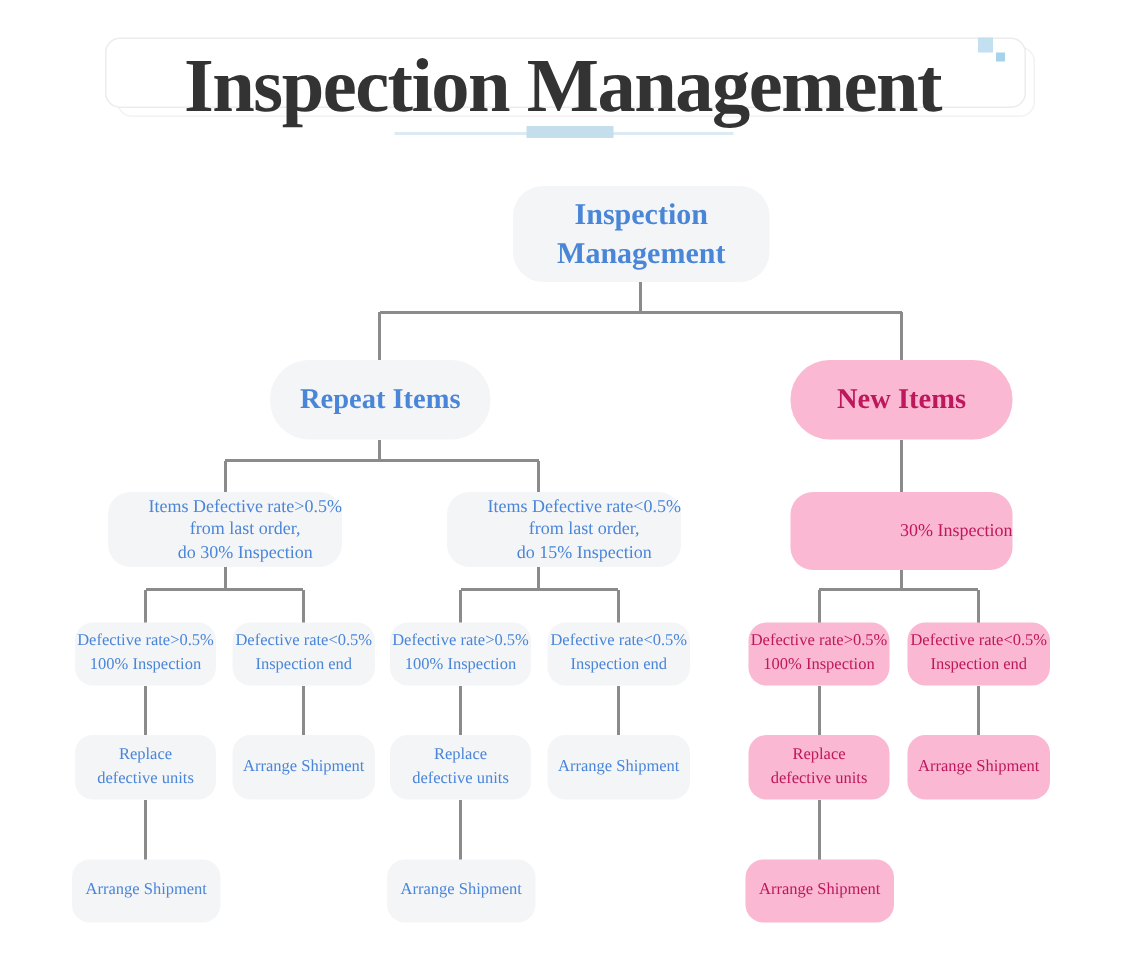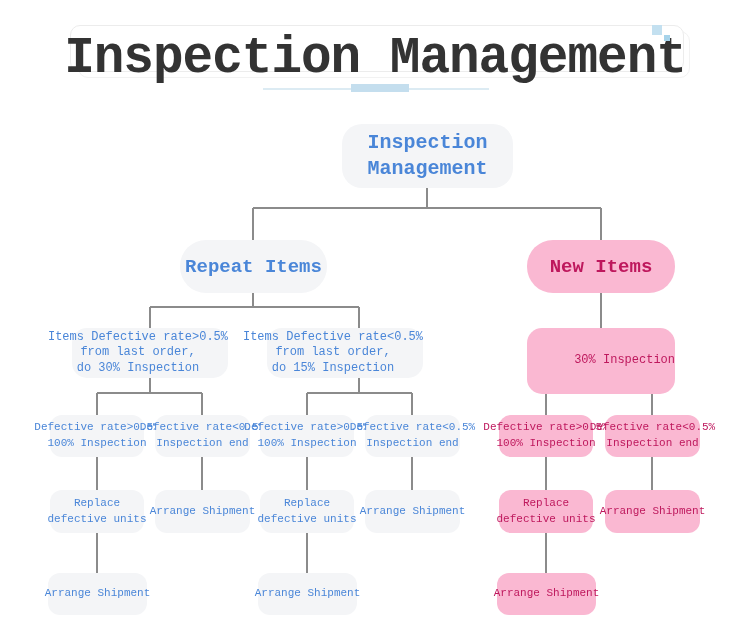--- a/index.html
+++ b/index.html
@@ -1,18 +1,18 @@
 <!DOCTYPE html>
 <html><head>
 <meta charset="utf-8">
 <style>
   html,body{margin:0;padding:0;background:#fff;}
   #stage{
     position:relative;width:750px;height:638px;background:#ffffff;overflow:hidden;
-    font-family:Liberation Mono, monospace;
+    font-family:Liberation Serif, serif;
   }
   
   .title-card{position:absolute;background:#fff;border:1px solid #ececec;border-radius:10px;}
   .title-card.back{left:78px;top:31px;width:610px;height:45px;border-color:#f2f2f2;}
   .title-card.front{left:70px;top:25px;width:612px;height:45px;}
   .page-title{
     position:absolute;left:0;top:32px;width:750px;text-align:center;
     font-size:51px;font-weight:bold;letter-spacing:-1px;color:#333333;line-height:1.05;
   }
   .sq{position:absolute;}
@@ -97,26 +97,26 @@
   </div>
   <div class="node pink lvl-2" style="left:527px;top:240px;width:148px;height:53px">
     <span class="node-label">New Items</span>
   </div>
 
   <div class="node gray lvl-3" style="left:72px;top:328px;width:156px;height:50px">
     <span class="node-label">Items Defective rate&gt;0.5%
 from last order,
 do 30% Inspection</span>
   </div>
-  <div class="node gray lvl-3" style="left:267px;top:328px;width:156px;height:50px">
+  <div class="node gray lvl-3" style="left:298px;top:328px;width:156px;height:50px">
     <span class="node-label">Items Defective rate&lt;0.5%
 from last order,
 do 15% Inspection</span>
   </div>
-  <div class="node pink lvl-3" style="left:527px;top:328px;width:148px;height:66px">
+  <div class="node pink lvl-3" style="left:527px;top:328px;width:148px;height:52px">
     <span class="node-label">30% Inspection</span>
   </div>
 
   <div class="node gray lvl-s" style="left:50px;top:415px;width:94px;height:42px">
     <span class="node-label">Defective rate&gt;0.5%
 100% Inspection</span>
   </div>
   <div class="node gray lvl-s" style="left:155px;top:415px;width:95px;height:42px">
     <span class="node-label">Defective rate&lt;0.5%
 Inspection end</span>

